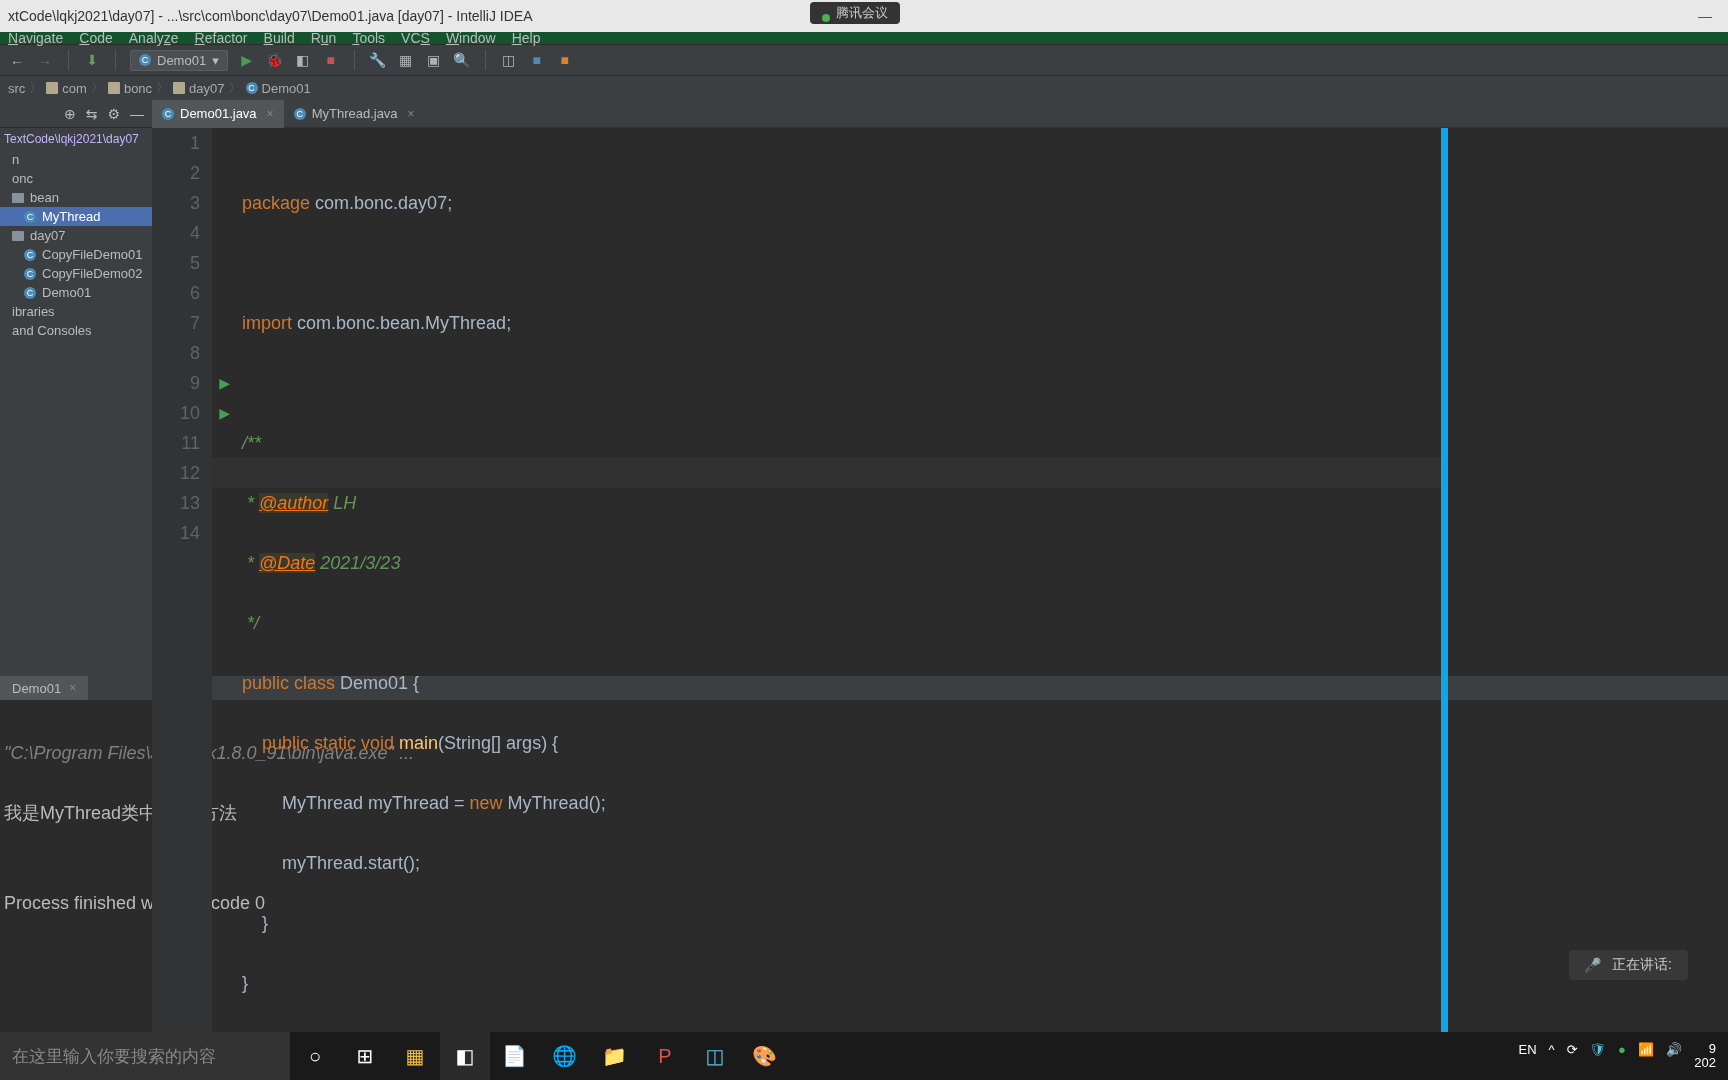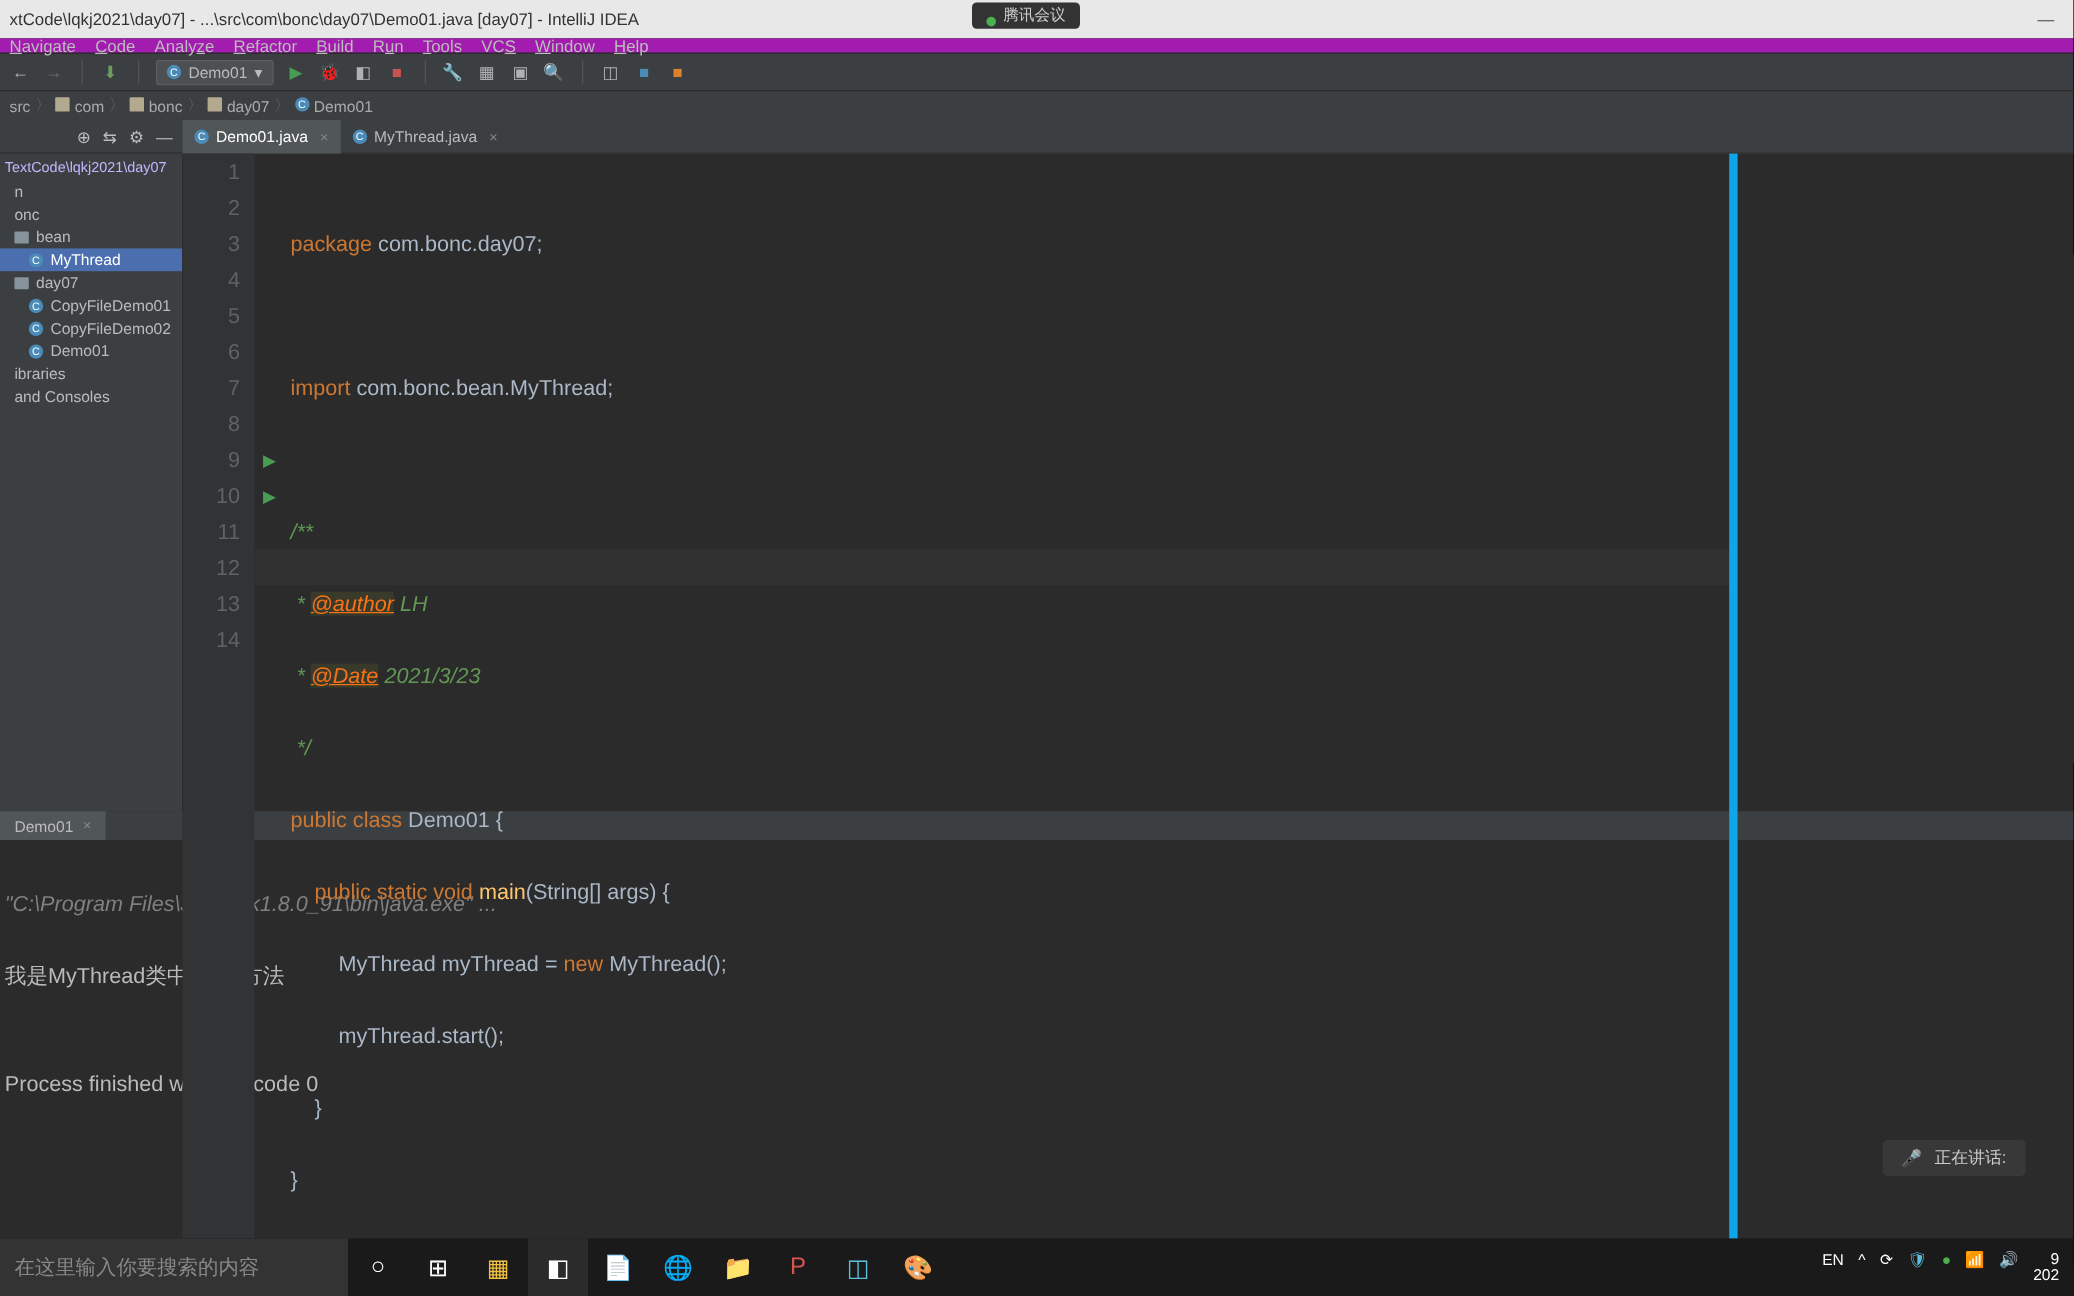--- a/index.html
+++ b/index.html
@@ -4,33 +4,33 @@
 <style>
 * { margin: 0; padding: 0; box-sizing: border-box; font-family: "Segoe UI", sans-serif; }
 body { width: 1728px; height: 1080px; background: #000; overflow: hidden; position: relative; }
 
 
 .titlebar { height: 32px; background: #e8e8e8; display: flex; align-items: center; padding: 0 8px; font-size: 14px; color: #333; }
 .titlebar-text { flex: 1; }
 .titlebar-btn { width: 30px; text-align: center; color: #555; }
 
 
-.menubar { height: 12px; background: #a21caf; display: flex; align-items: center; padding: 0 8px; font-size: 14px; color: #bbb; gap: 16px; }
+.menubar { height: 12px; background: #14532d; display: flex; align-items: center; padding: 0 8px; font-size: 14px; color: #bbb; gap: 16px; }
 .menubar span { cursor: pointer; }
 .menu-u { text-decoration: underline; }
 
 
 .toolbar { height: 32px; background: #3c3f41; border-top: 1px solid #2b2b2b; border-bottom: 1px solid #2b2b2b; display: flex; align-items: center; padding: 0 8px; gap: 10px; }
 .tool-ic { width: 18px; height: 18px; display: flex; align-items: center; justify-content: center; color: #afb1b3; font-size: 14px; }
 .run-config { display: flex; align-items: center; gap: 6px; background: #4c5052; border: 1px solid #5a5d5f; padding: 2px 8px; border-radius: 2px; font-size: 13px; color: #bbb; }
 .toolbar-sep { width: 1px; height: 20px; background: #555; margin: 0 4px; }
 
 
 .breadcrumb { height: 24px; background: #3c3f41; display: flex; align-items: center; padding: 0 8px; font-size: 13px; color: #aaa; gap: 4px; }
-.bc-item { display: flex; align-items: flex-start; gap: 4px; }
+.bc-item { display: flex; align-items: center; gap: 4px; }
 .bc-sep { color: #666; }
 .folder-ic { width: 12px; height: 12px; background: #b2a98f; border-radius: 1px; display: inline-block; }
 
 
 .workarea { display: flex; height: 576px; }
 
 
 .sidebar { width: 152px; background: #3c3f41; display: flex; flex-direction: column; }
 .sidebar-top { height: 28px; display: flex; align-items: center; justify-content: flex-end; gap: 10px; padding: 0 8px; color: #bbb; font-size: 14px; border-bottom: 1px solid #2b2b2b; }
 .sidebar-sub { height: 22px; font-size: 12px; color: #c4b5fd; padding: 0 4px; display: flex; align-items: center; white-space: nowrap; overflow: hidden; }

